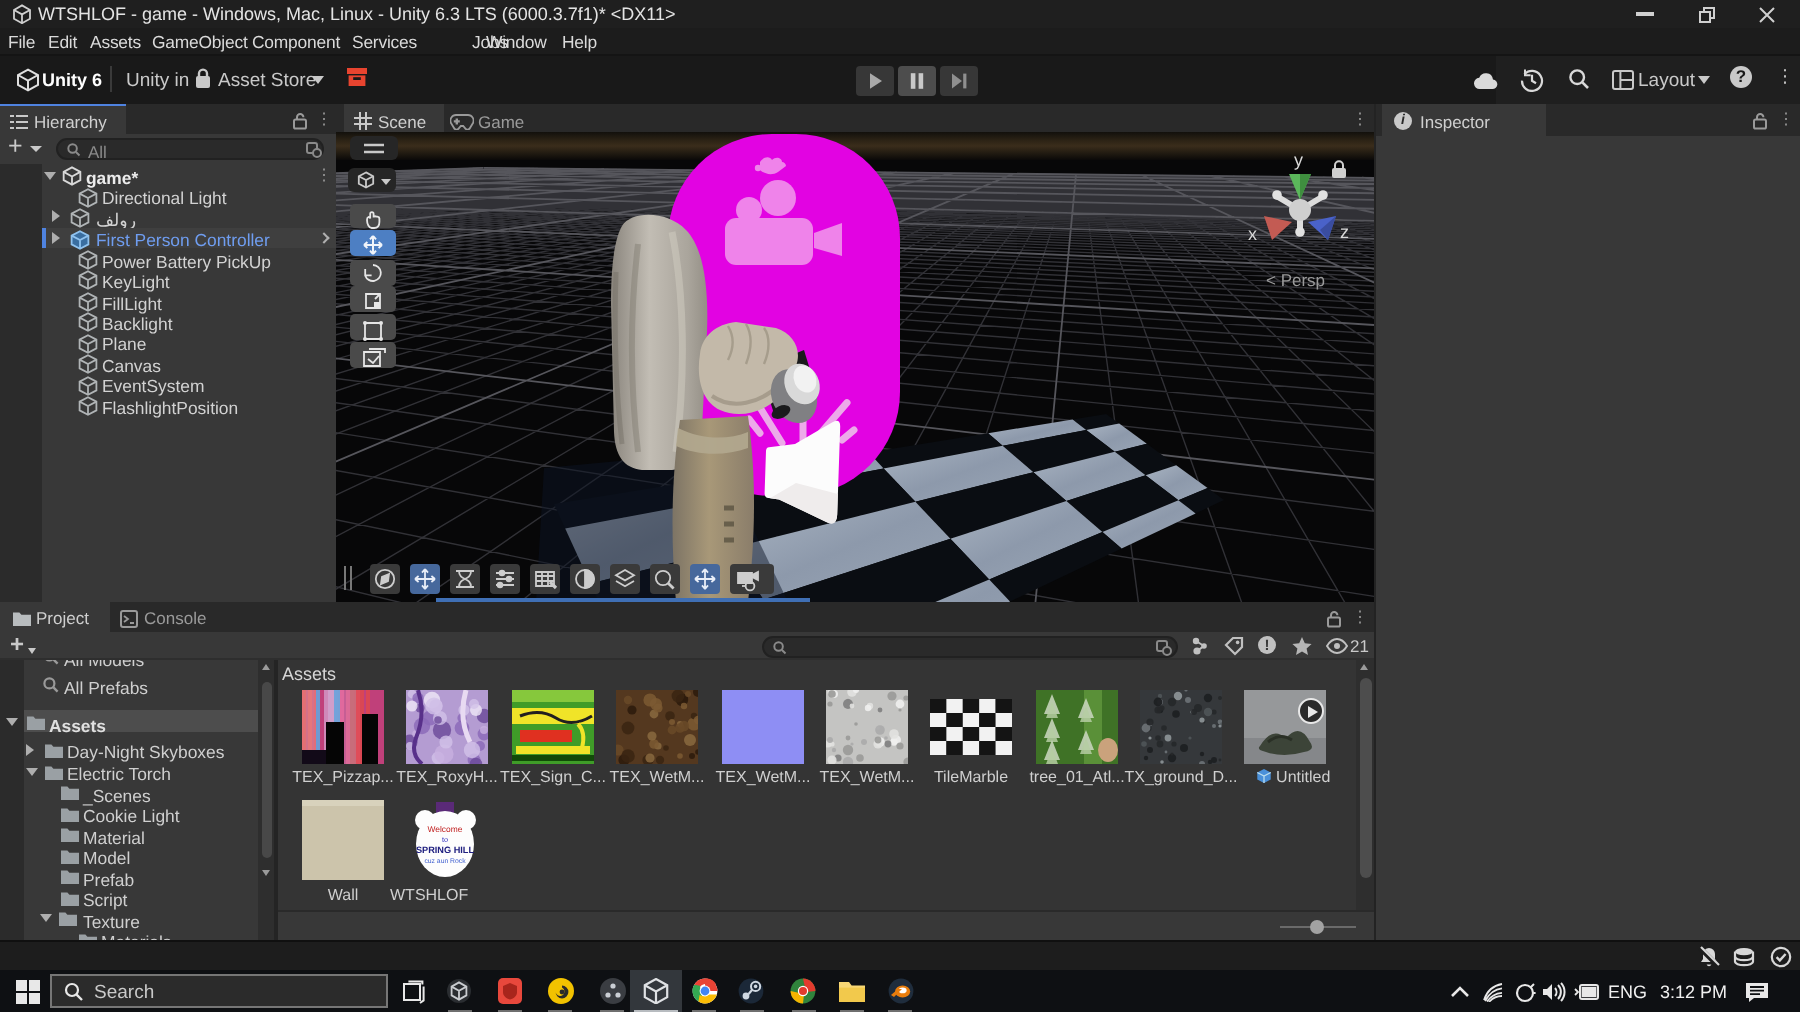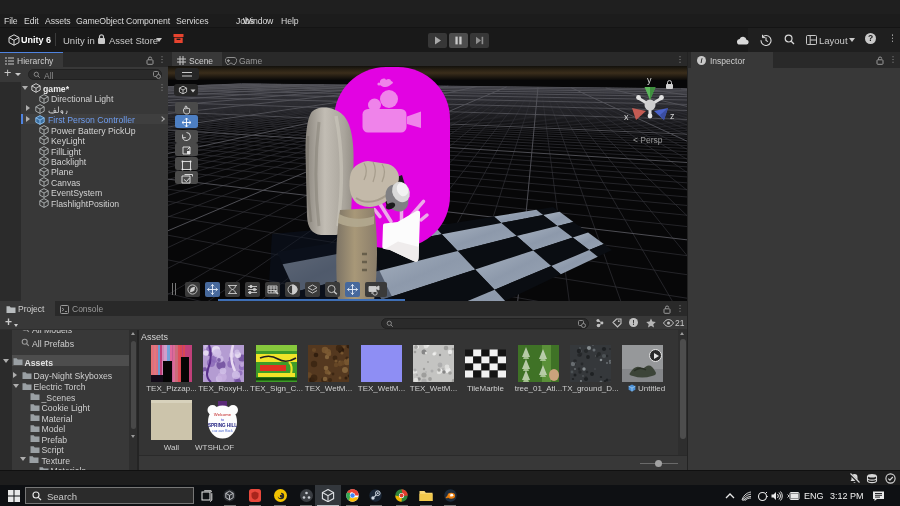--- a/index.html
+++ b/index.html
@@ -1,19 +1,35 @@
 <!DOCTYPE html>
 <html><head><meta charset="utf-8"><style>
 *{margin:0;padding:0;box-sizing:border-box}
 html,body{width:900px;height:506px;overflow:hidden;background:#000;font-family:"Liberation Sans",sans-serif;-webkit-font-smoothing:antialiased}
 .abs{position:absolute}
 #page{position:relative;width:900px;height:506px;background:#1f1f1f}
 </style></head><body>
 <div id="page">
 
+<div class="abs" style="left:0;top:0;width:900px;height:14px;background:#1f1f1f">
+ <svg class="abs" style="left:6px;top:2px" width="10" height="10" viewBox="0 0 10 10">
+        <g fill="none" stroke="#cfcfcf" stroke-width="0.9">
+          <path d="M5 0.7 9 3v4.4L5 9.6 1 7.4V3Z"></path>
+          <path d="M1 3 5 5.2 9 3M5 5.2v4.4"></path>
+        </g>
+      </svg>
+ <div class="abs" style="left:19px;top:2px;font-size:9px;color:#e4e4e4">WTSHLOF - game - Windows, Mac, Linux - Unity 6.3 LTS (6000.3.7f1)* &lt;DX11&gt;</div>
+ <div class="abs" style="left:818px;top:6px;width:9px;height:1.5px;background:#d0d0d0"></div>
+ <svg class="abs" style="left:849px;top:3px" width="9" height="9" viewBox="0 0 9 9">
+        <path d="M1 3h5v5H1zM3 3V1h5v5H6" fill="none" stroke="#d0d0d0" stroke-width="1"></path>
+      </svg>
+ <svg class="abs" style="left:879px;top:3px" width="9" height="9" viewBox="0 0 9 9">
+        <path d="M1 1 8 8M8 1 1 8" stroke="#d0d0d0" stroke-width="1"></path>
+      </svg>
+</div>
     <div class="abs" style="left:0;top:14px;width:900px;height:14px;background:#1c1c1c;border-bottom:1px solid #141414">
       <div class="abs" style="left:4px;top:2px;font-size:8.7px;letter-spacing:-0.1px;color:#dadada">File</div>
       <div class="abs" style="left:24px;top:2px;font-size:8.7px;letter-spacing:-0.1px;color:#dadada">Edit</div>
       <div class="abs" style="left:45px;top:2px;font-size:8.7px;letter-spacing:-0.1px;color:#dadada">Assets</div>
       <div class="abs" style="left:76px;top:2px;font-size:8.7px;letter-spacing:-0.1px;color:#dadada">GameObject</div>
       <div class="abs" style="left:126px;top:2px;font-size:8.7px;letter-spacing:-0.1px;color:#dadada">Component</div>
       <div class="abs" style="left:176px;top:2px;font-size:8.7px;letter-spacing:-0.1px;color:#dadada">Services</div>
       <div class="abs" style="left:236px;top:2px;font-size:8.7px;letter-spacing:-0.1px;color:#dadada">Jobs</div>
       <div class="abs" style="left:243px;top:2px;font-size:8.7px;letter-spacing:-0.1px;color:#dadada">Window</div>
       <div class="abs" style="left:281px;top:2px;font-size:8.7px;letter-spacing:-0.1px;color:#dadada">Help</div>

